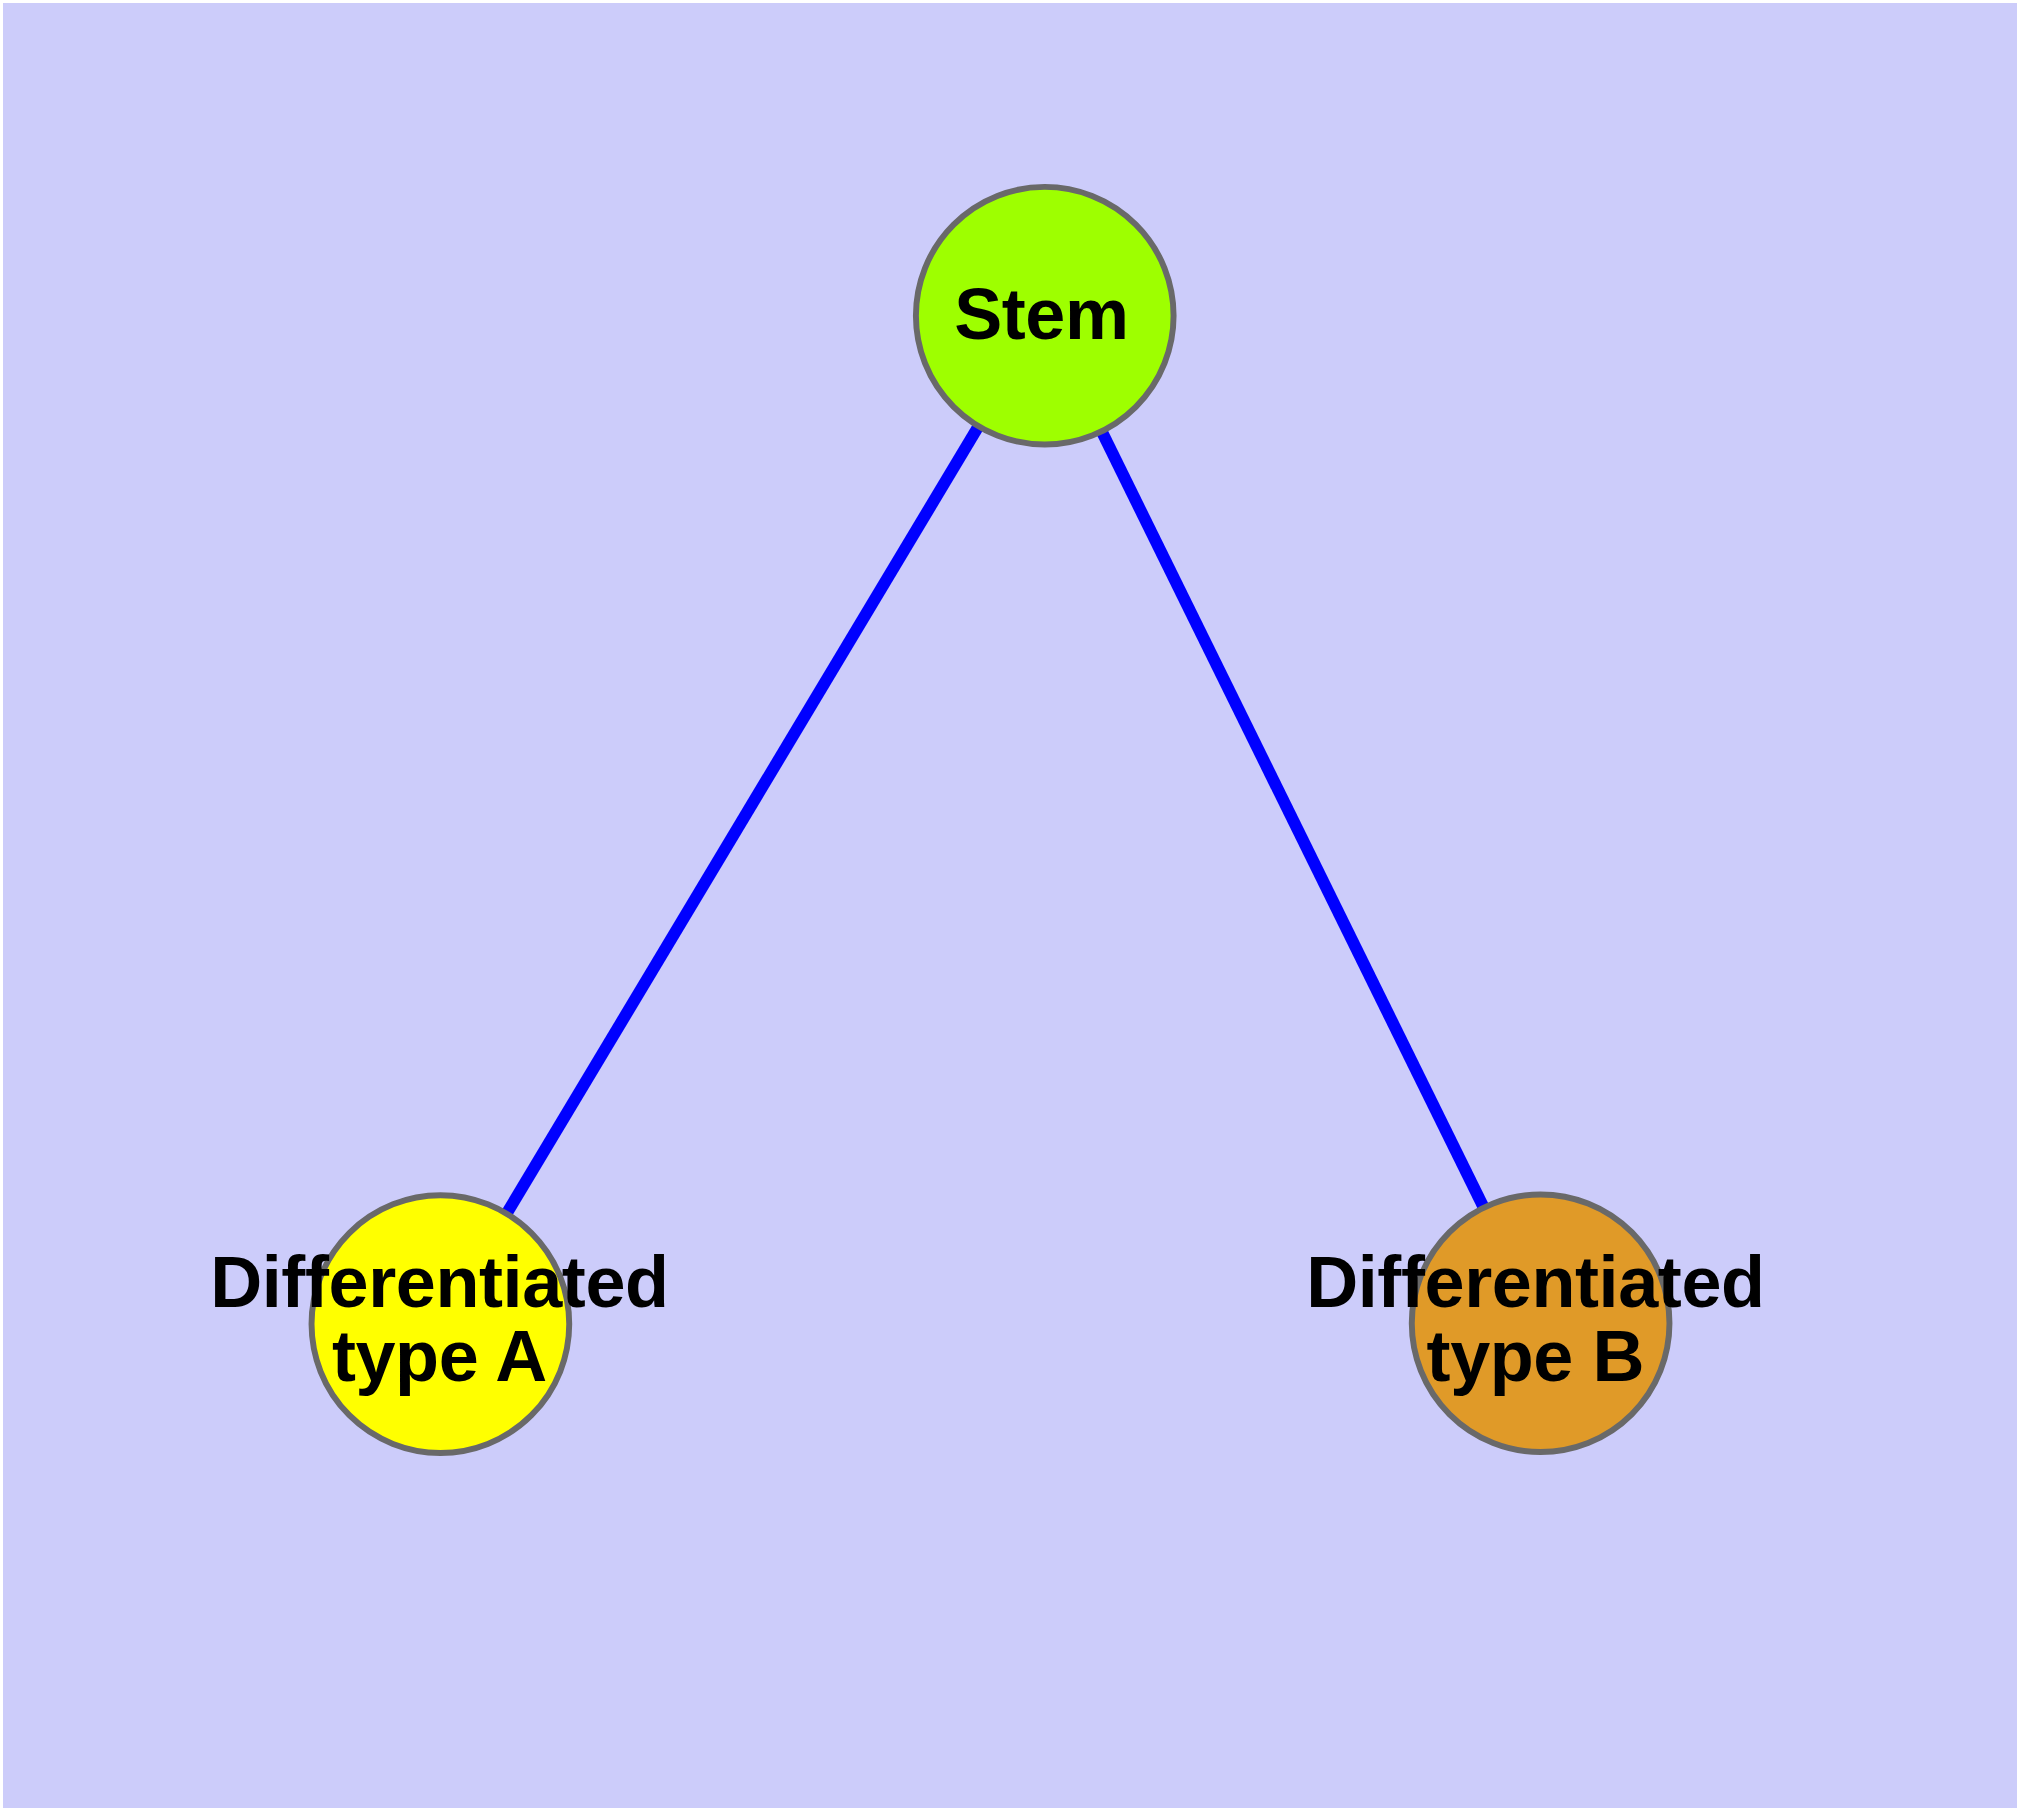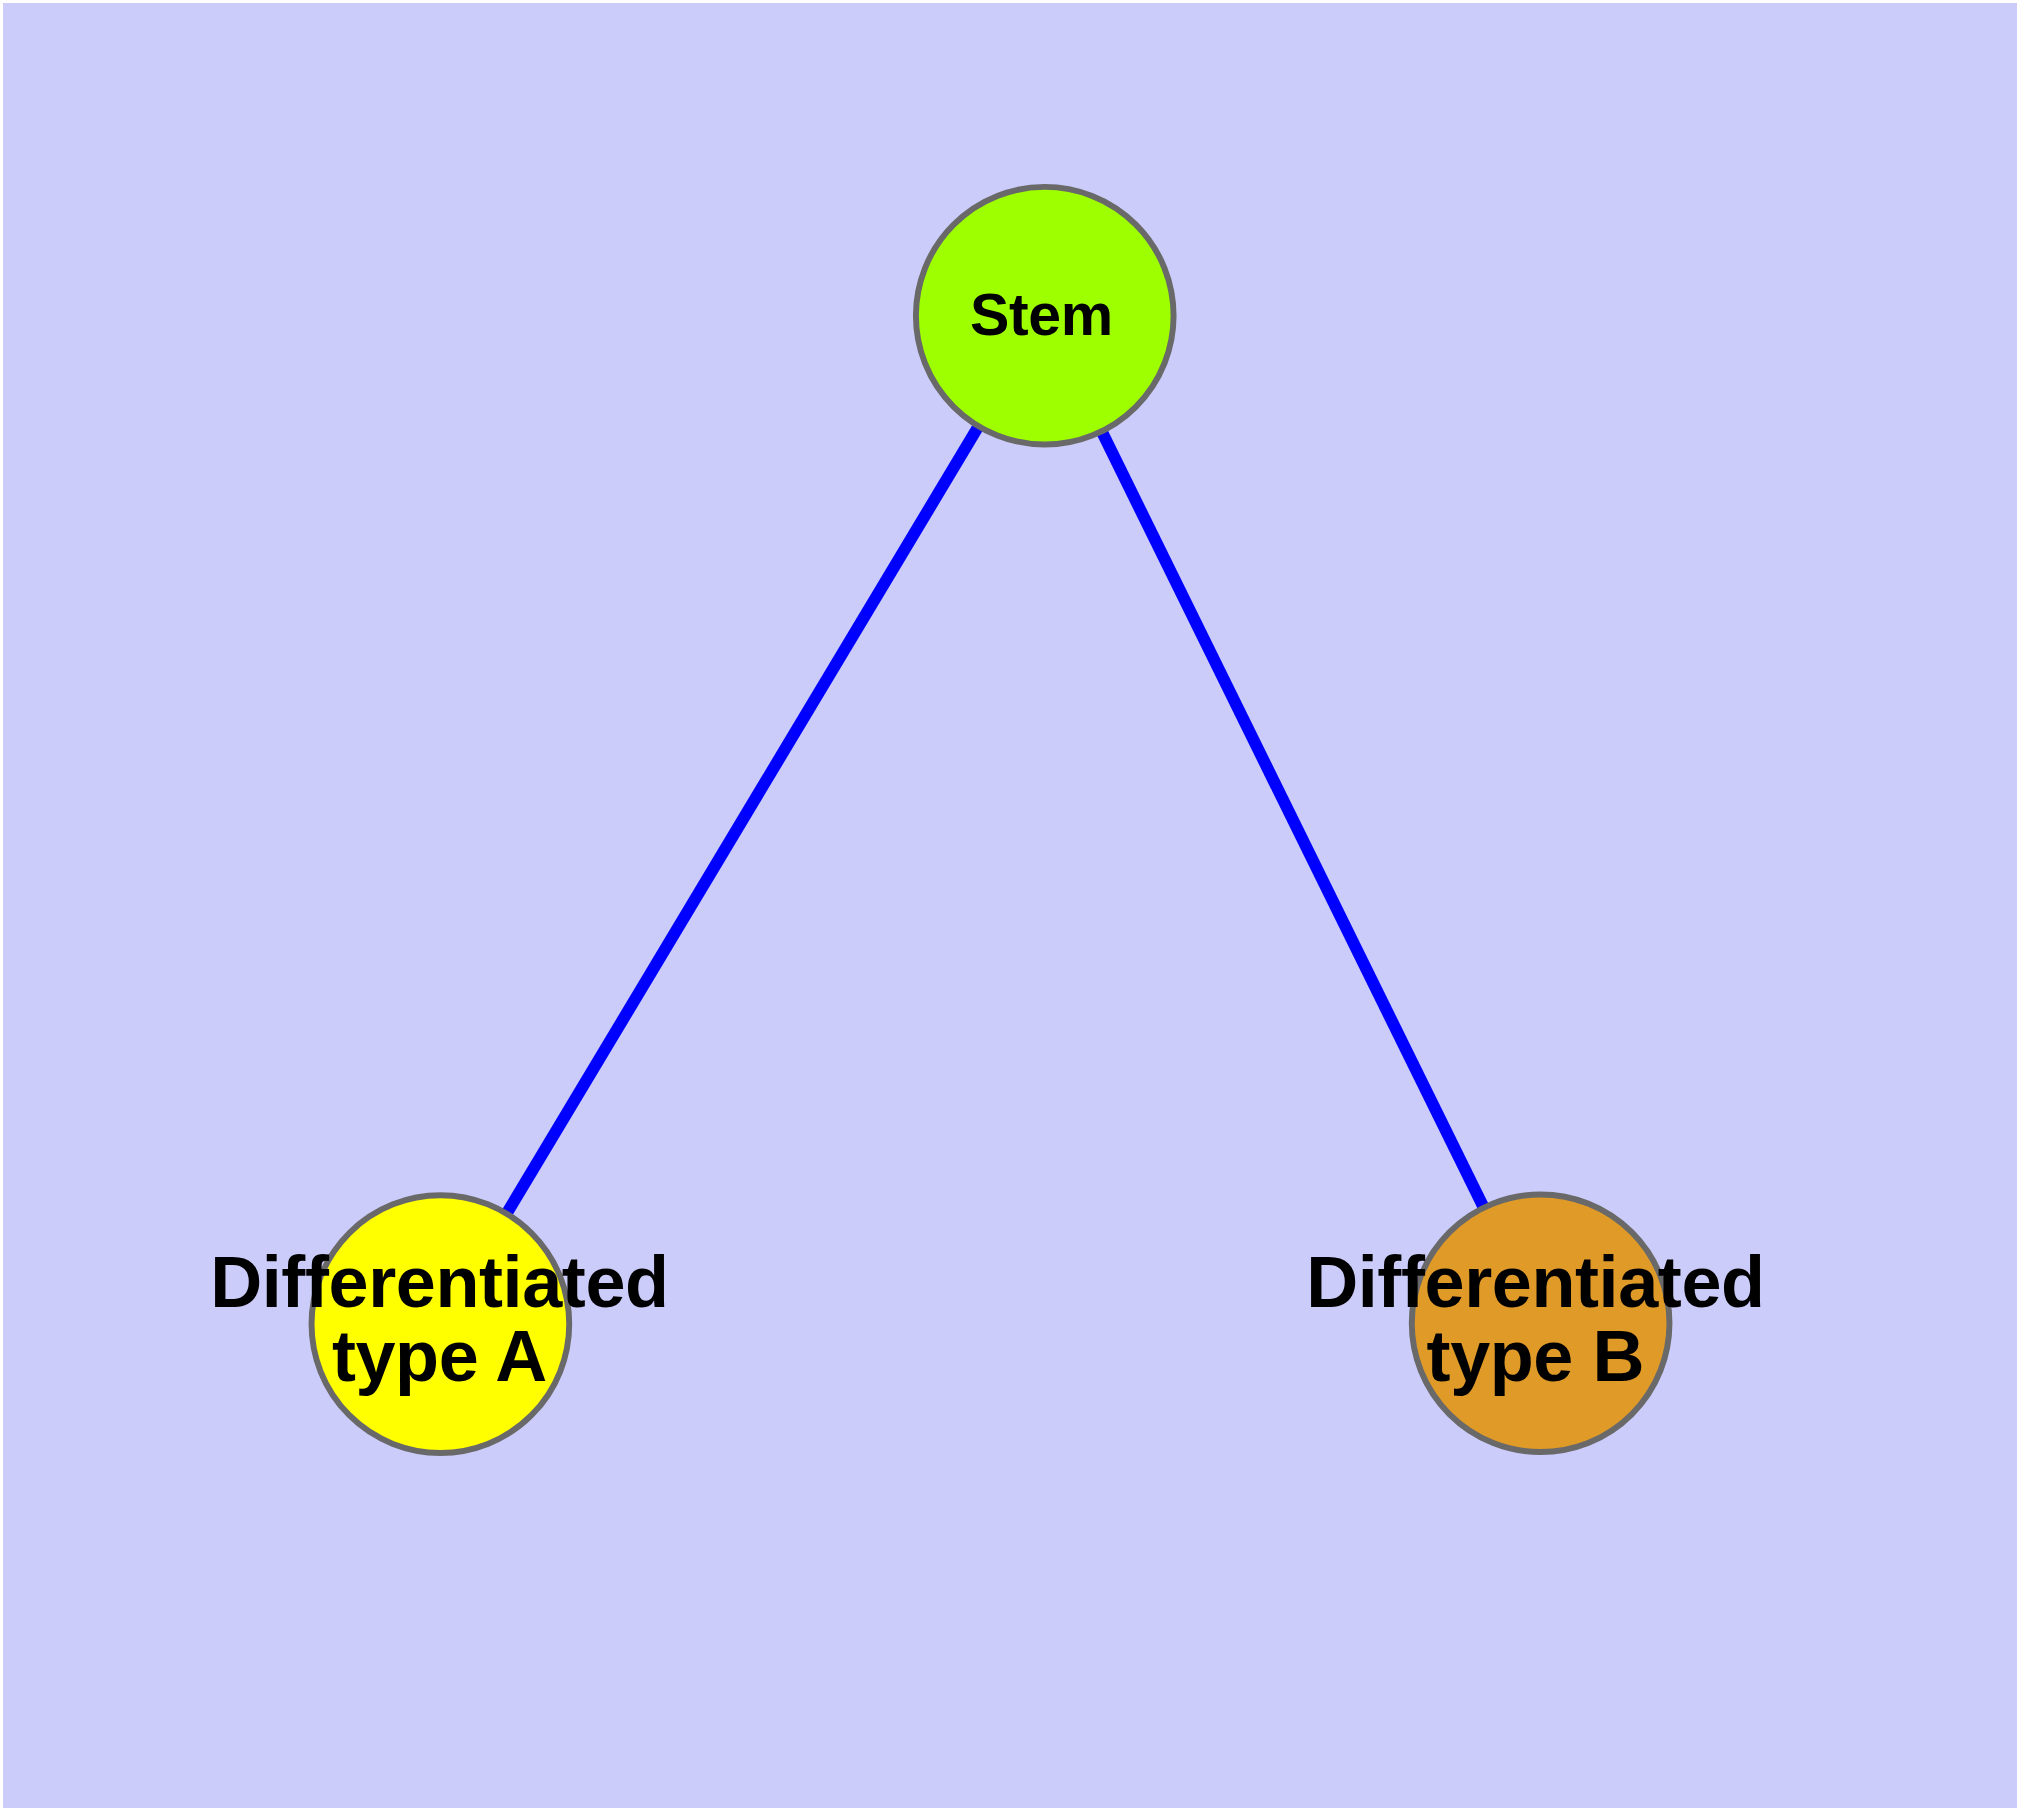--- a/index.html
+++ b/index.html
@@ -68,21 +68,21 @@
         <line class="edge-line" x1="1294.3374233238078" y1="501.7969168068504" x2="1748.6625766761922" y2="1425.2030831931497" id="edge-1" stroke="#0000ff" stroke-width="14"></line>
       </g>
 
       <g>
         <circle class="node-circle" id="node-0" cx="1229" cy="369" r="152" fill="#9eff00" stroke="#696969" stroke-width="7"></circle>
         <circle class="node-circle" id="node-1" cx="516" cy="1559" r="152" fill="#ffff00" stroke="#696969" stroke-width="7"></circle>
         <circle class="node-circle" id="node-2" cx="1814" cy="1558" r="152" fill="#e09a28" stroke="#696969" stroke-width="7"></circle>
       </g>
     </svg>
 
-    <div class="node-label" id="label-0" style="left: 1038px; top: 312px; color: rgb(0, 0, 0); font-size: 59px;">Stem</div>
+    <div class="node-label" id="label-0" style="left: 1038px; top: 312px; color: rgb(0, 0, 0); font-size: 72px;">Stem</div>
     <div class="node-label" id="label-1" style="left: 436px; top: 1316px; color: rgb(0, 0, 0); font-size: 72px;">Differentiated
 type A</div>
     <div class="node-label" id="label-2" style="left: 1532px; top: 1316px; color: rgb(0, 0, 0); font-size: 72px;">Differentiated
 type B</div>
 
   </div>
 </div>
 
 
 </body></html>

